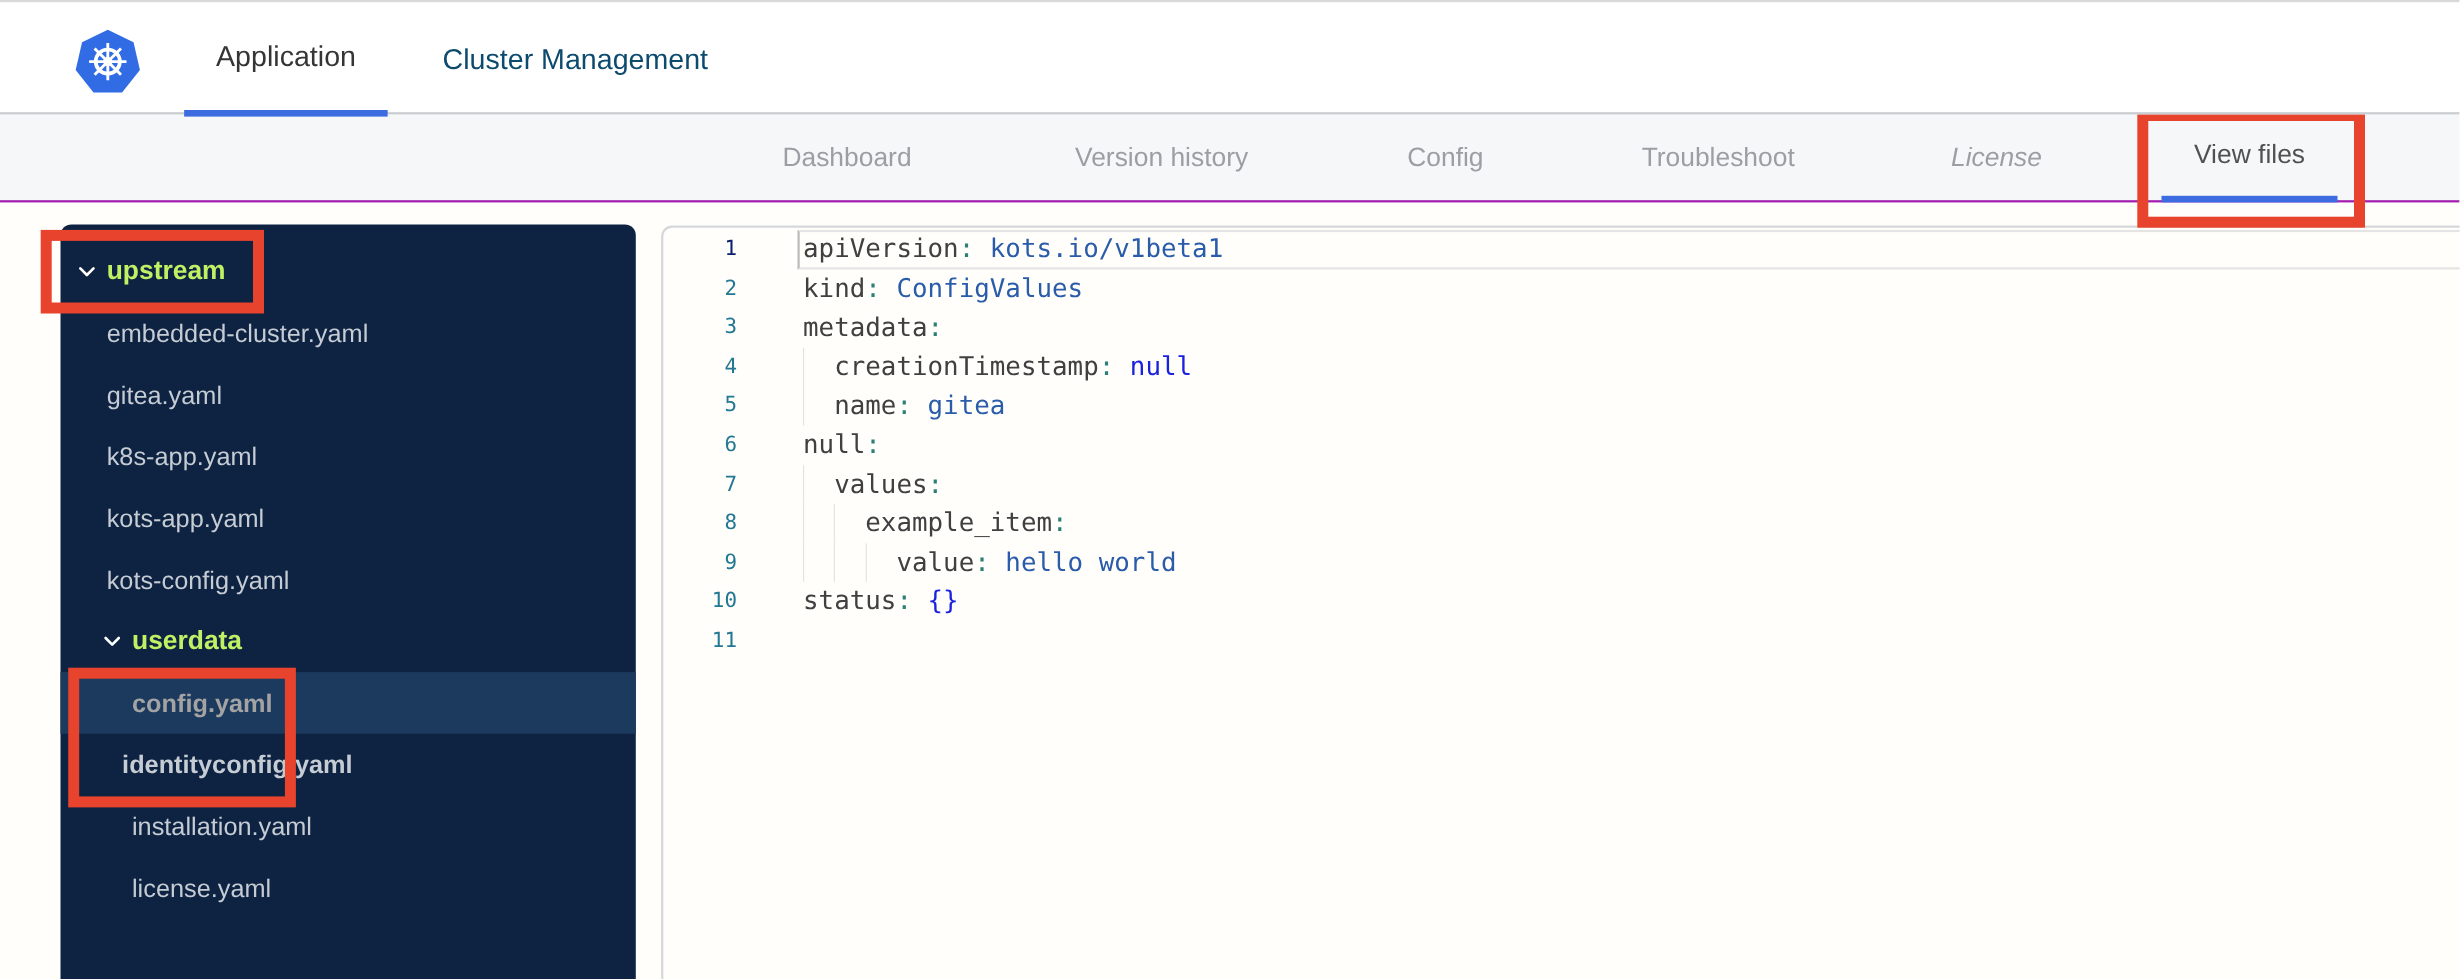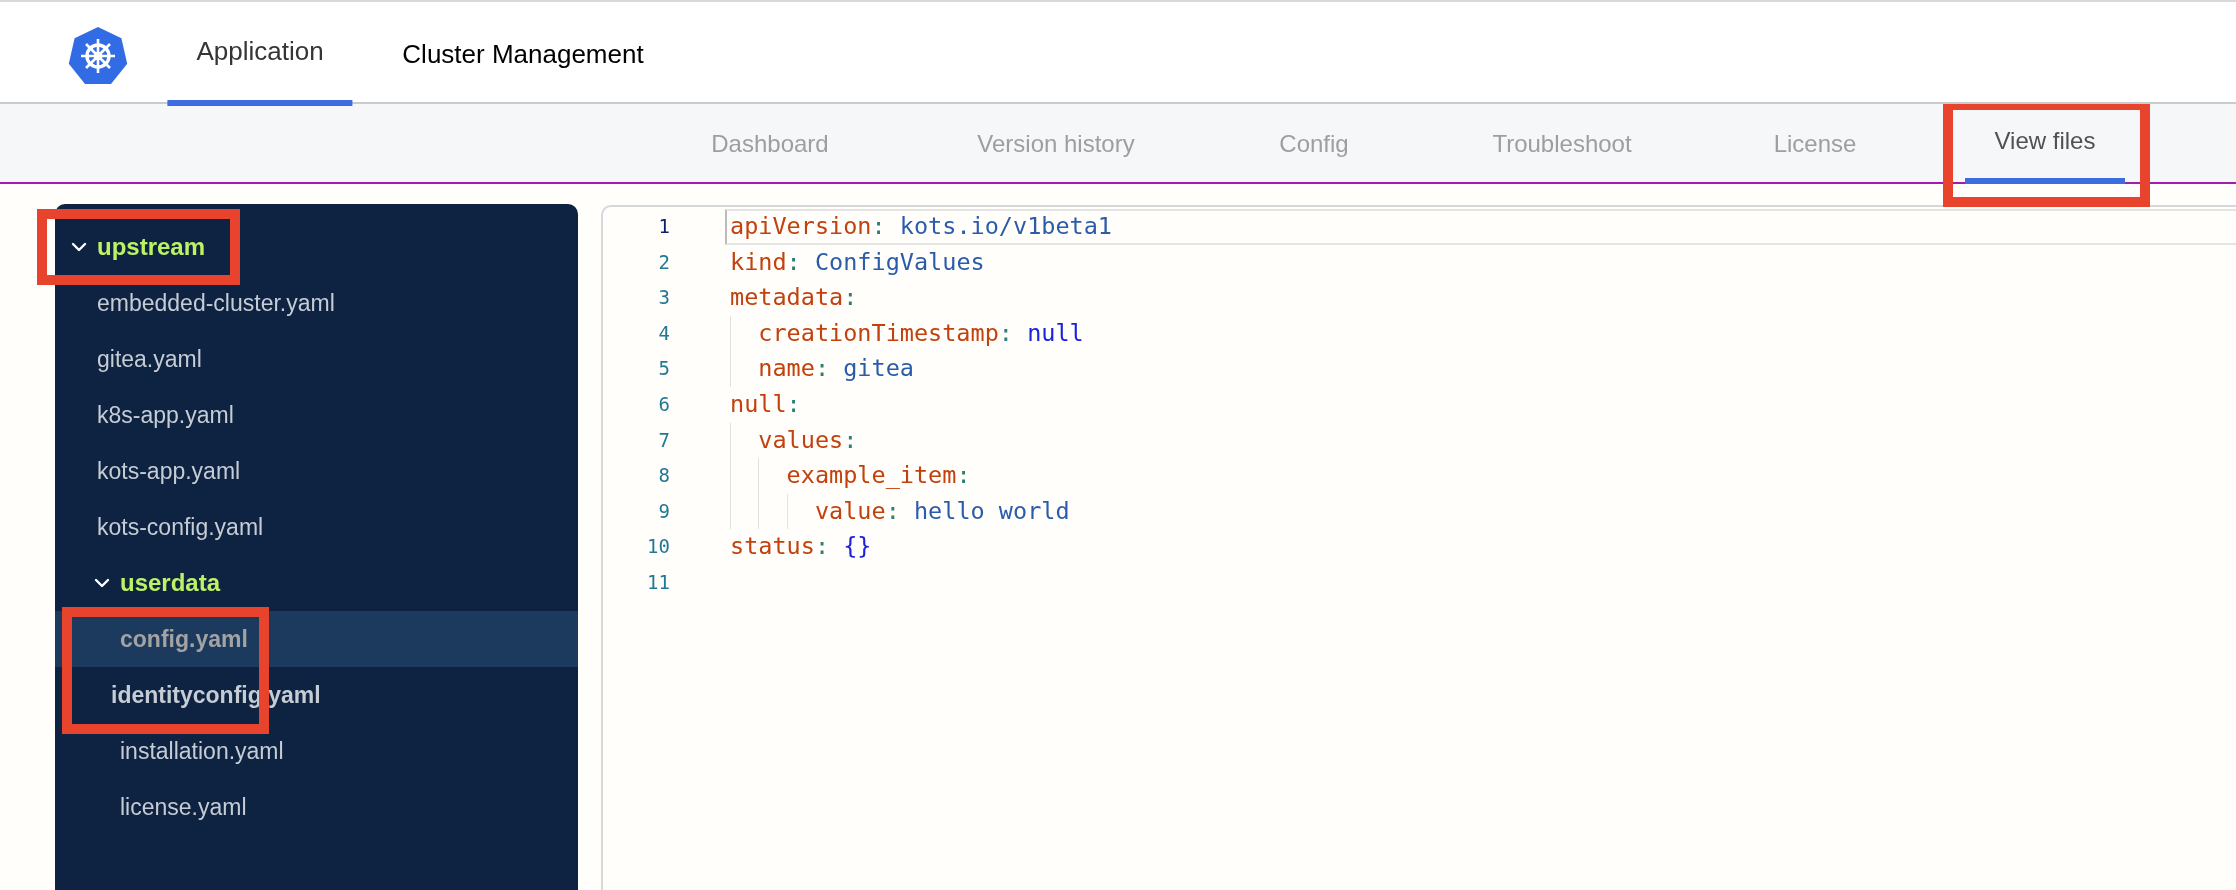--- a/index.html
+++ b/index.html
@@ -5,21 +5,21 @@
   * { margin:0; padding:0; box-sizing:border-box; }
   html,body { width:2236px; height:890px; overflow:hidden; background:#fffefb;
     font-family:"Liberation Sans", sans-serif; }
   .stage { position:relative; width:2236px; height:890px; }
 
   
   .topnav { position:absolute; left:0; top:0; width:100%; height:104px; background:#ffffff;
     border-top:2px solid #d9d9d9; border-bottom:2px solid #c9cccf; z-index:5; }
   .k8s-logo { position:absolute; left:68px; top:24px; }
   .toptab { position:absolute; top:0; height:104px; display:flex; align-items:center;
-    padding:0 29px; transform:translateX(-50%); font-size:26px; color:#000000; cursor:pointer; }
+    padding:0 29px; transform:translateX(-50%); font-size:26px; color:#0c4a6e; cursor:pointer; }
   .toptab.active { border-bottom:6px solid #3c6ce0; color:#353535; }
 
   
   .subnav { position:absolute; left:0; top:104px; width:100%; height:80px; background:#f6f7f8;
     border-bottom:2px solid #a21caf; z-index:4; overflow:visible; }
   .subtab { position:absolute; top:0; height:80px; display:flex; align-items:center; justify-content:center;
     transform:translateX(-50%); font-size:24px; color:#9b9fa3; cursor:pointer; padding:0 28px; }
   .subtab.active { color:#515151; border-bottom:6px solid #3c6ce0; transform:none; }
 
   
@@ -40,21 +40,21 @@
   .elines { padding-top:2px; position:relative; }
   .eline { position:relative; display:flex; height:35.6px; line-height:35.6px; }
   .gut { width:67px; text-align:right; font-family:"DejaVu Sans Mono", monospace;
     font-size:19px; color:#237893; flex:none; }
   .eline.active .gut { color:#0b216f; }
   .codecell { margin-left:60px; position:relative; font-family:"DejaVu Sans Mono", monospace;
     font-size:23.5px; white-space:pre; z-index:1; }
   .hlbox { position:absolute; left:122px; right:0; top:0; bottom:0;
     border-top:2px solid #e4e4e4; border-bottom:2px solid #e4e4e4; border-left:2px solid #bbbbbb; z-index:0; }
   .guide { position:absolute; top:0; bottom:0; width:0; border-left:1.5px solid #e2e2e2; }
-  .tok-key  { color:#c2410c;margin-top:24px; }
+  .tok-key  { color:#404040;margin-top:24px; }
   .tok-punc { color:#2b7f74; }
   .tok-val  { color:#2a5caa; }
   .tok-kw   { color:#1a22dd; }
   .tok-plain{ color:#333333; }
 </style>
 </head>
 <body>
 
 <div class="stage">
 
@@ -75,21 +75,21 @@
         <div class="toptab" style="left: 523px;">Cluster Management</div>
       </div>
   </div>
 
   <div class="subnav">
     <div id="subtabs">
         <div class="subtab" style="left: 770px;">Dashboard</div>
         <div class="subtab" style="left: 1056px;">Version history</div>
         <div class="subtab" style="left: 1314px;">Config</div>
         <div class="subtab" style="left: 1562px;">Troubleshoot</div>
-        <div class="subtab" style="left: 1815px;">License</div>
+        <div class="subtab" style="left: 1815px; font-style: italic;">License</div>
         <div class="subtab active" style="left: 1965px; width: 160px; padding: 0px;">View files<div class="annot" style="left: -22px; top: -4px; width: 207px; height: 107px;"></div></div>
       </div>
   </div>
 
   <div class="sidebar">
     <div id="tree" style="padding-top: 15px;">
         <div class="trow folder" style="padding-left: 16px;">
           <span class="chev">
             <svg width="16" height="10" viewBox="0 0 16 10">
               <polyline points="2,2 8,8 14,2" fill="none" stroke="#ffffff" stroke-width="2.4" stroke-linecap="round" stroke-linejoin="round"></polyline>

